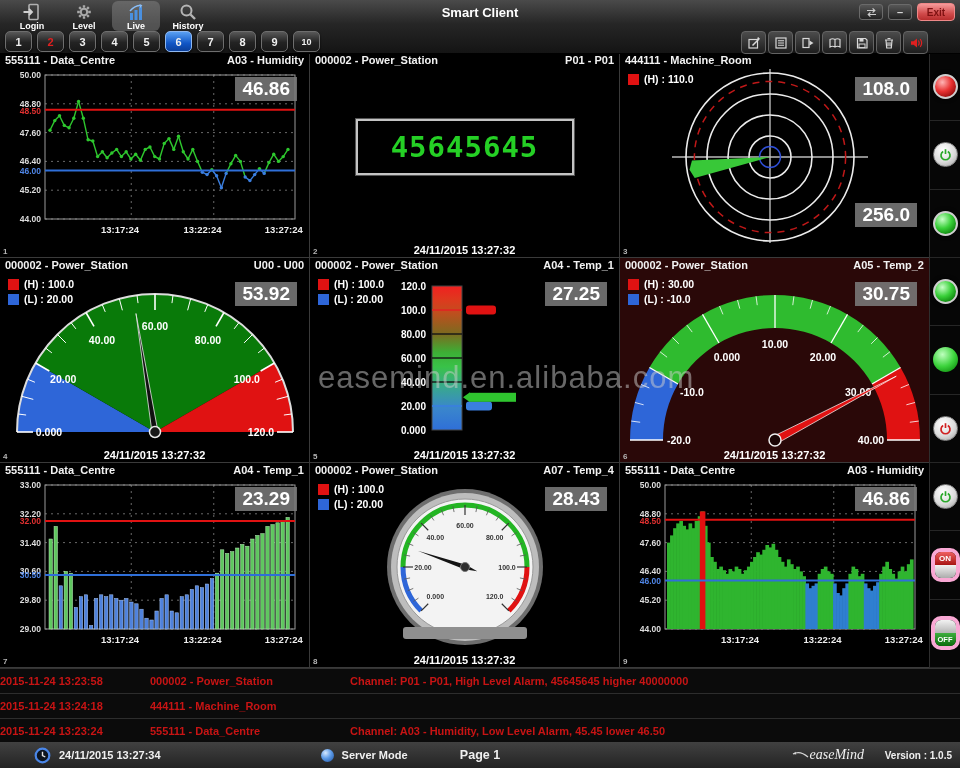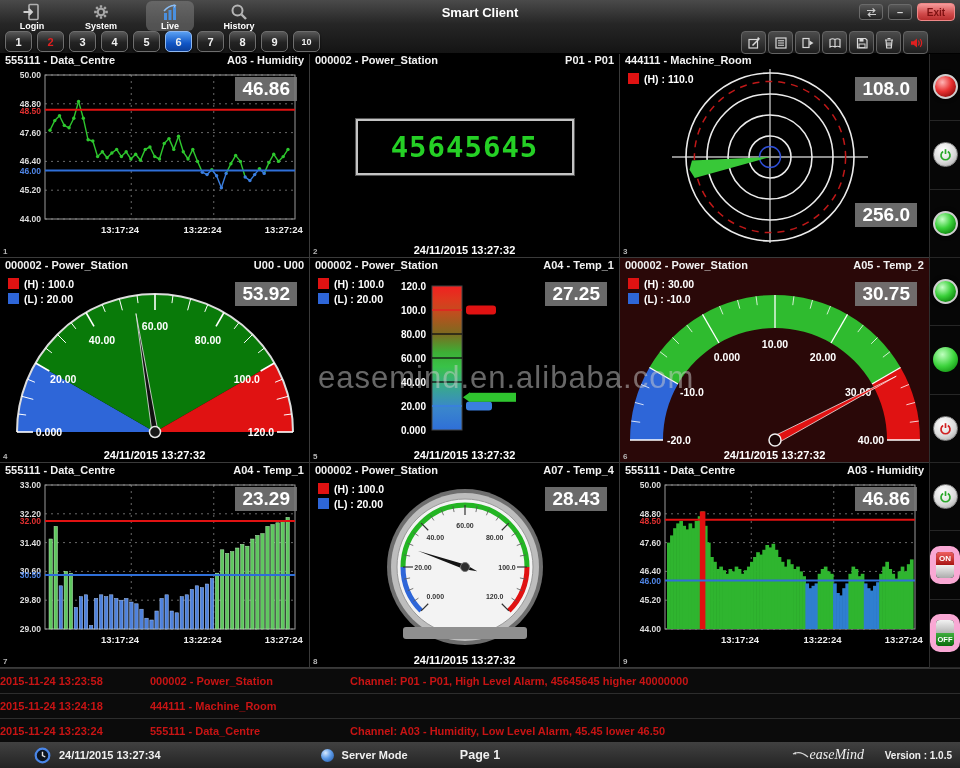--- a/index.html
+++ b/index.html
@@ -1,21 +1,21 @@
 <!DOCTYPE html>
 <html><head>
 <meta charset="utf-8">
 <style>
   html,body{margin:0;padding:0;width:960px;height:768px;background:#000;overflow:hidden;
     font-family:"Liberation Sans",sans-serif;-webkit-font-smoothing:antialiased;position:relative}
   
   #titlebar{position:absolute;top:0;left:0;width:960px;height:53px;
     background:linear-gradient(#4a4a4a,#262626 45%,#141414);border-bottom:1px solid #000;z-index:10}
   #title{position:absolute;top:5px;left:0;right:0;text-align:center;font-size:13px;font-weight:bold;color:#fff}
-  #nav{position:absolute;top:1px;left:8px;display:flex;gap:21px}
+  #nav{position:absolute;top:1px;left:8px;display:flex;gap:4px}
   .tab{width:48px;height:30px;position:relative;text-align:center;border-radius:6px;cursor:pointer}
   .tab.active{background:rgba(140,140,140,.45)}
   .tab svg{margin-top:1px}
   .tab-label{position:absolute;bottom:0;left:0;right:0;font-size:9px;font-weight:bold;color:#fff}
   #pages{position:absolute;top:31px;left:5px;display:flex;gap:5px}
   .pg{width:25px;height:19px;border-radius:5px;background:linear-gradient(#585858,#232323 55%,#191919);
     border:1px solid #6e6e6e;color:#f0f0f0;font-size:11px;font-weight:bold;display:flex;align-items:center;
     justify-content:center;box-shadow:0 1px 2px rgba(0,0,0,.8);cursor:pointer}
   .pg.alarm{color:#e02020}
   .pg.active{background:linear-gradient(#5aa0f2,#1055c5 60%,#0b3f9a);border-color:#8fb8f0}
@@ -34,21 +34,21 @@
   #main{position:absolute;top:53px;left:0;display:grid;grid-template-columns:repeat(3,310px);
     grid-template-rows:repeat(3,205px);background:#000}
   .panel{position:relative;width:310px;height:205px;box-sizing:border-box;border-right:1px solid #3a3a3a;
     border-bottom:1px solid #3a3a3a;background:#000;overflow:hidden}
   .panel.maroon{background:#2a0808}
   .phead{height:14px;display:flex;justify-content:space-between;padding:1px 5px 0;font-size:11px;
     font-weight:bold;color:#f2f2f2;line-height:13px}
   .pbody{position:absolute;top:14px;left:0;right:0;bottom:0}
   .chart{position:absolute;top:0;left:0;right:0;bottom:0}
   .legend{position:absolute;top:6px;left:8px;z-index:5}
-  .lrow{display:flex;align-items:flex-start;margin-bottom:3px}
+  .lrow{display:flex;align-items:flex-end;margin-bottom:3px}
   .sw{width:11px;height:11px;margin-right:5px}
   .sw-red{background:#e01212}.sw-blue{background:#2e66d8}
   .ltext{font-size:10.5px;font-weight:bold;color:#fff}
   .vbadge{position:absolute;top:10px;right:12px;background:rgba(125,125,125,.85);color:#fff;font-size:19px;
     font-weight:bold;padding:1px 7px;z-index:6}
   .vbadge.vlow{top:auto;bottom:30px}
   .tstamp{position:absolute;bottom:1px;left:0;right:0;text-align:center;font-size:11px;font-weight:bold;color:#fff;z-index:5}
   .pnum{position:absolute;bottom:1px;left:3px;font-size:8px;font-weight:bold;color:#b5b5b5;z-index:6}
   .digital-box{position:absolute;top:52px;left:50%;transform:translateX(-50%);width:214px;height:52px;
     border:2px solid #c4c4c4;outline:1px solid #555;display:flex;align-items:center;justify-content:center;
@@ -58,21 +58,21 @@
     border-left:1px solid #2e2e2e;display:flex;flex-direction:column;z-index:5}
   .rc{flex:1;display:flex;align-items:center;justify-content:center;border-bottom:1px solid #262626}
   .led{width:21px;height:21px;border-radius:50%;border:2px solid #cfcfcf;box-shadow:0 0 4px #000;cursor:pointer}
   .led-red{background:radial-gradient(circle at 35% 30%,#ffb4b4,#e83232 45%,#8c0808 85%)}
   .led-green{background:radial-gradient(circle at 35% 30%,#c8ffc8,#39d039 45%,#077a07 85%)}
   .sphere{width:25px;height:25px;border-radius:50%;cursor:pointer;
     background:radial-gradient(circle at 38% 30%,#beffbe,#3ed43e 50%,#0a8a0a 90%)}
   .pwr{width:23px;height:23px;border-radius:50%;border:1px solid #888;cursor:pointer;
     background:radial-gradient(circle at 40% 32%,#ffffff,#dcdcdc 55%,#9c9c9c);
     display:flex;align-items:center;justify-content:center}
-  .rocker{width:21px;height:26px;border-radius:10px;border:6px solid #f9a8d4;overflow:hidden;display:flex;
+  .rocker{width:21px;height:26px;border-radius:10px;border:4px solid #f9a8d4;overflow:hidden;display:flex;
     flex-direction:column;cursor:pointer}
   .rk-top,.rk-bot{flex:1;display:flex;align-items:center;justify-content:center;font-size:8px;font-weight:bold;color:#fff}
   .on .rk-top{background:linear-gradient(#ef6060,#a81414)}
   .on .rk-bot{background:linear-gradient(#f2f2f2,#ababab)}
   .off .rk-top{background:linear-gradient(#f2f2f2,#b5b5b5)}
   .off .rk-bot{background:linear-gradient(#3fae3f,#0b6b0b);font-size:7.5px}
   
   #alarms{position:absolute;top:668px;left:0;width:960px;height:74px;background:#0b0b0b;border-top:1px solid #333}
   .arow{height:24px;display:flex;align-items:center;border-bottom:1px solid #2d2d2d;color:#c81414;
     font-size:11px;font-weight:bold;cursor:default}
@@ -117,21 +117,21 @@
         </svg>
       <div class="tab-label">Login</div>
     </div>
     <div class="tab">
       <svg width="20" height="20" viewBox="0 0 20 20">
           <circle cx="10" cy="10" r="3.2" stroke="#a8a8a8" stroke-width="2" fill="none"></circle>
           <g stroke="#a8a8a8" stroke-width="2.4">
             <path d="M10 3.2v2.6M10 14.2v2.6M3.2 10h2.6M14.2 10h2.6M5.2 5.2l1.8 1.8M13 13l1.8 1.8M5.2 14.8 7 13M13 7l1.8-1.8"></path>
           </g>
         </svg>
-      <div class="tab-label">System</div>
+      <div class="tab-label">Level</div>
     </div>
     <div class="tab active">
       <svg width="20" height="20" viewBox="0 0 20 20">
           <rect x="4" y="11" width="3" height="7" fill="#4a90e0"></rect>
           <rect x="8.5" y="8" width="3" height="10" fill="#4a90e0"></rect>
           <rect x="13" y="5" width="3" height="13" fill="#4a90e0"></rect>
           <path d="M4 9Q9 3 15.5 3.5" stroke="#8abdf5" fill="none" stroke-width="1.5"></path>
           <path d="M13.5 2 16.4 3.6 14.2 5.9z" fill="#8abdf5"></path>
         </svg>
       <div class="tab-label">Live</div>

